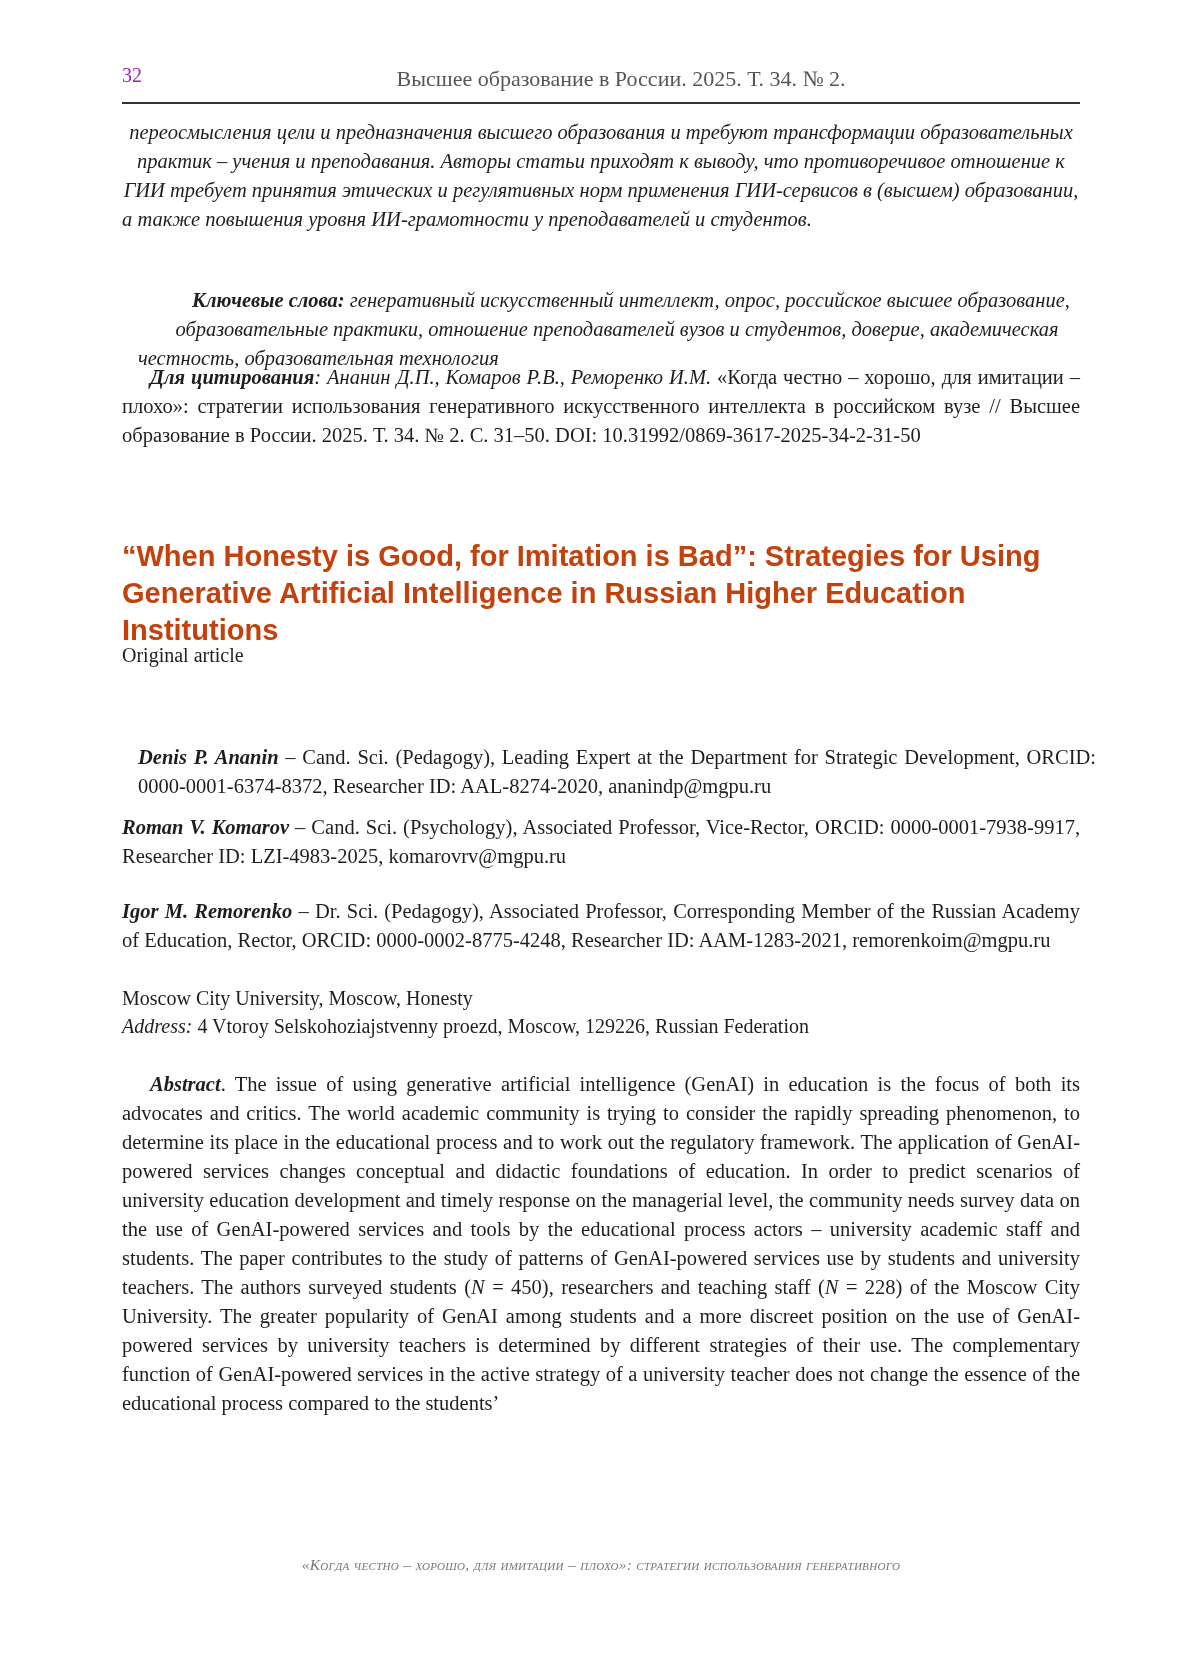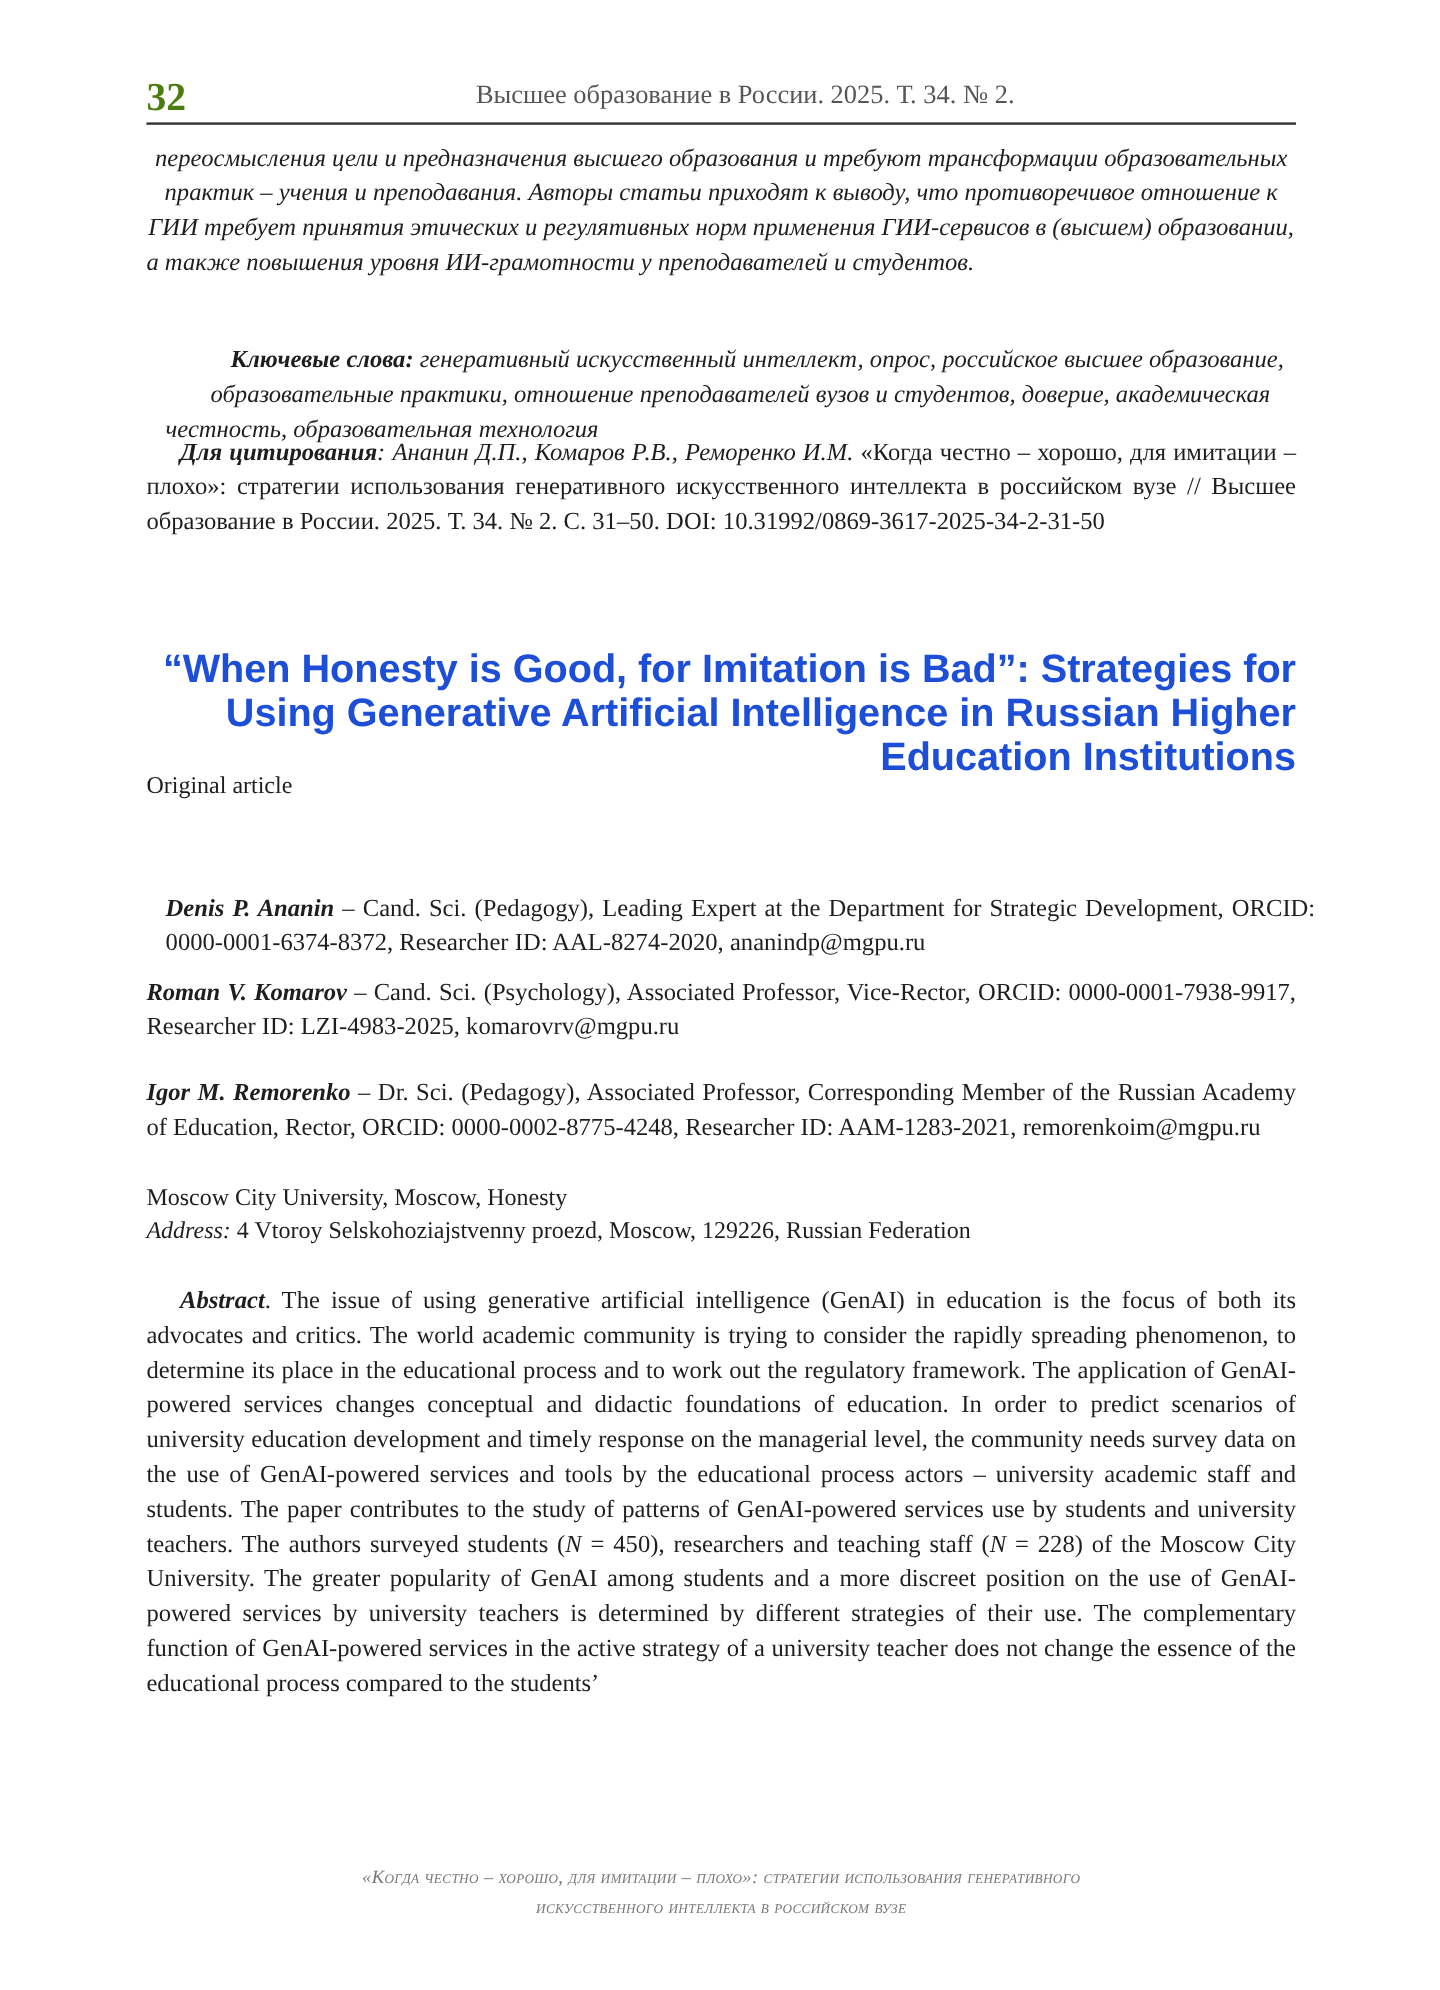--- a/index.html
+++ b/index.html
@@ -1,34 +1,34 @@
 <!DOCTYPE html>
 <html><head>
 <meta charset="utf-8">
 <style>
   html, body { margin: 0; padding: 0; background: #ffffff; }
   body { width: 1200px; height: 1658px; position: relative; overflow: hidden;
          font-family: "Liberation Serif", "DejaVu Serif", serif; color: #1e1e1e; }
   .page { position: absolute; left: 122px; width: 958px; top: 0; }
 
   .header { position: absolute; top: 60px; left: 0; width: 958px; height: 40px; }
-  .page-num { position: absolute; left: 0; top: 4px; font-size: 33px; font-weight: bold; color: #4d7c0f; }
+  .page-num { position: absolute; left: 0; top: 4px; font-size: 20px; font-weight: normal; color: #a21caf; }
   .running-head { position: absolute; left: 0; width: 958px; top: 6px; text-align: center;
                   font-size: 22px; color: #555; padding-left: 40px; box-sizing: border-box; }
   .header-rule { position: absolute; left: 0; top: 42px; width: 958px; height: 2px; background: #333; }
 
   .para { position: absolute; left: 0; width: 958px; font-size: 20.5px; line-height: 29px;
           text-align: justify; text-align-last: left; }
   .it { font-style: italic; text-align: center; }
   .bi { font-style: italic; font-weight: bold; }
   .indent { text-indent: 28px; }
 
-  .title { position: absolute; left: 0; width: 958px; top: 538px; text-align: right;
-           font-family: "Liberation Sans", "DejaVu Sans", sans-serif; font-size: 33px; line-height: 37px;
-           font-weight: bold; color: #1d4ed8; }
+  .title { position: absolute; left: 0; width: 958px; top: 538px; text-align: left;
+           font-family: "Liberation Sans", "DejaVu Sans", sans-serif; font-size: 29px; line-height: 37px;
+           font-weight: bold; color: #c2410c; }
 
   .meta { position: absolute; left: 0; width: 958px; font-size: 20px; line-height: 29px; }
 
   .footer { position: absolute; left: 0; width: 958px; top: 1552px; text-align: center;
             font-size: 15.5px; line-height: 25px; font-style: italic; color: #777;
             font-variant: small-caps; letter-spacing: 0.3px; }
 </style>
 </head>
 <body>
 
@@ -58,15 +58,14 @@
 
   <p class="para" style="top:897px; margin:0;"><span class="bi">Igor M. Remorenko</span><span> – Dr. Sci. (Pedagogy), Associated Professor, Corresponding Member of the Russian Academy of Education, Rector, ORCID: 0000-0002-8775-4248, Researcher ID: AAM-1283-2021, remorenkoim@mgpu.ru</span></p>
 
   <div class="meta" style="top:984px;">Moscow City University, Moscow, Honesty</div>
   <div class="meta" style="top:1012px;"><span class="it">Address:</span><span> 4 Vtoroy Selskohoziajstvenny proezd, Moscow, 129226, Russian Federation</span></div>
 
   <p class="para indent" style="top:1070px; margin:0;"><span class="bi">Abstract</span><span>. The issue of using generative artificial intelligence (GenAI) in education is the focus of both its advocates and critics. The world academic community is trying to consider the rapidly spreading phenomenon, to determine its place in the educational process and to work out the regulatory framework. The application of GenAI-powered services changes conceptual and didactic foundations of education. In order to predict scenarios of university education development and timely response on the managerial level, the community needs survey data on the use of GenAI-powered services and tools by the educational process actors – university academic staff and students. The paper contributes to the study of patterns of GenAI-powered services use by students and university teachers. The authors surveyed students (</span><span class="it">N</span><span> = 450), researchers and teaching staff (</span><span class="it">N</span><span> = 228) of the Moscow City University. The greater popularity of GenAI among students and a more discreet position on the use of GenAI-powered services by university teachers is determined by different strategies of their use. The complementary function of GenAI-powered services in the active strategy of a university teacher does not change the essence of the educational process compared to the students’</span></p>
 
   <div class="footer">
     <div>«Когда честно – хорошо, для имитации – плохо»: стратегии использования генеративного</div>
-    <div>искусственного интеллекта в российском вузе</div>
   </div>
 </div>
 
 </body></html>

